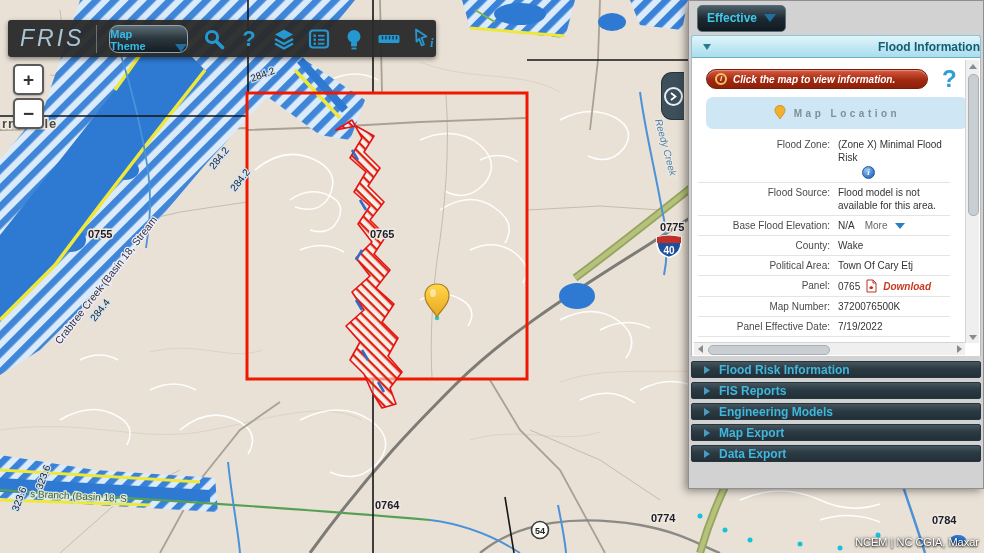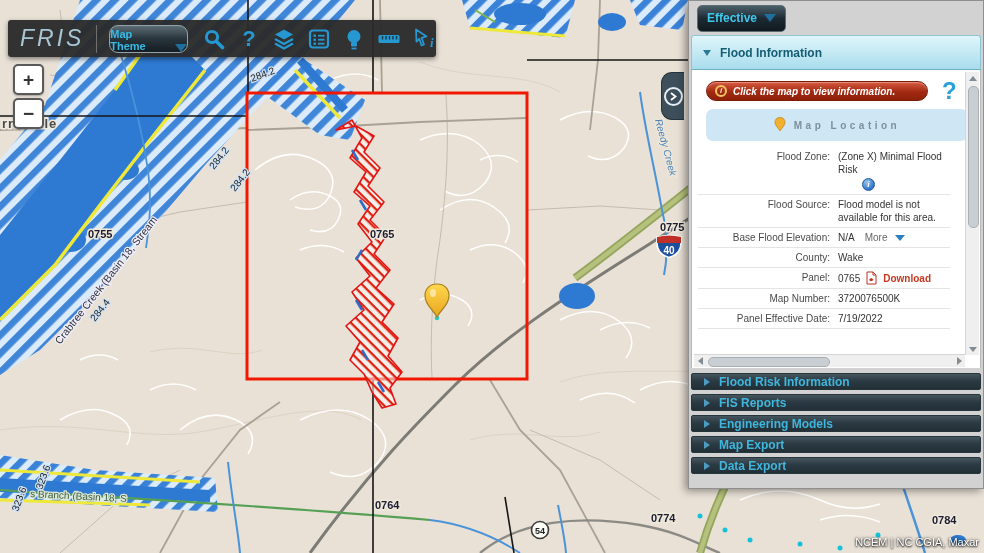--- a/index.html
+++ b/index.html
@@ -38,23 +38,23 @@
     display:flex;align-items:center;justify-content:center;}
 
   
   .panel{position:absolute;left:688px;top:0;width:296px;height:489px;background:#d2d2d2;
     border:1px solid #8f8f8f;box-sizing:border-box;z-index:40;
     box-shadow:-3px 2px 8px rgba(0,0,0,.4);}
   .mode-row{height:34px;display:flex;align-items:center;padding-left:8px;}
   .mode-btn{height:25px;padding:0 9px;border-radius:5px;border:1px solid #5c6c74;cursor:pointer;
     background:linear-gradient(#4c5f6a,#1d2a32 50%,#101a20);display:flex;align-items:center;gap:7px;}
   .mode-btn span{font-size:12px;font-weight:bold;color:#3fc8ea;}
-  .acc-open{margin:0 2px;height:35px;display:flex;align-items:center;cursor:pointer;
+  .acc-open{margin:0 2px;height:23px;display:flex;align-items:center;cursor:pointer;
     background:linear-gradient(#dff5fa,#a9dded);border:1px solid #8ec4d4;border-bottom-color:#6fafc2;
-    border-radius:3px 3px 0 0;box-sizing:border-box;}
+    border-radius:3px 3px 0 0;box-sizing:border-box;justify-content:space-between;}
   .acc-open .tri{width:0;height:0;border-left:4px solid transparent;border-right:4px solid transparent;
     border-top:6px solid #2d7b93;margin:0 9px 0 11px;}
   .acc-open span{font-size:12px;font-weight:bold;color:#145d73;}
   .content{position:relative;margin:0 2px;height:298px;background:#fff;overflow:hidden;
     border-left:1px solid #b8b8b8;border-right:1px solid #b8b8b8;box-sizing:border-box;}
   .banner-row{display:flex;align-items:flex-start;padding:11px 6px 0 14px;}
   .banner{flex:0 0 auto;width:222px;height:20px;border-radius:11px;cursor:default;
     background:linear-gradient(#d85a40,#a22912 55%,#8e2009);border:1px solid #7a1c08;
     display:flex;align-items:center;padding:0 8px;box-sizing:border-box;gap:6px;
     box-shadow:inset 0 1px 1px rgba(255,255,255,.35);}
@@ -74,21 +74,21 @@
   .info-badge{width:13px;height:13px;border-radius:50%;margin:2px 0 0 24px;cursor:pointer;
     background:radial-gradient(circle at 35% 30%,#9cc8ee,#3d7fd0 60%,#2a5fae);
     border:1px solid #1f5a9e;display:flex;align-items:center;justify-content:center;box-sizing:border-box;}
   .info-badge span{color:#fff;font-size:9px;font-weight:bold;font-style:italic;
     font-family:"Liberation Serif",serif;line-height:1;}
   .more-wrap{margin-left:5px;cursor:pointer;display:inline-flex;align-items:center;gap:8px;}
   .more-wrap .mt{color:#666;}
   .caret-blue{width:0;height:0;border-left:5px solid transparent;border-right:5px solid transparent;
     border-top:6px solid #2a7fc0;display:inline-block;}
   .panel-val{display:inline-flex;align-items:center;gap:5px;}
-  .dl{font-size:10px;font-weight:bold;color:#c8381f;cursor:pointer;text-align:right;}
+  .dl{font-size:10px;font-style:italic;font-weight:bold;color:#c8381f;cursor:pointer;text-align:right;}
 
   
   .vscroll{position:absolute;top:2px;right:1px;bottom:13px;width:13px;background:#efefef;
     border-left:1px solid #d5d5d5;cursor:pointer;}
   .vthumb{position:absolute;top:14px;left:1.5px;width:9px;height:140px;background:#c9ced2;
     border:1px solid #a8b0b5;border-radius:5px;}
   .sarrow{position:absolute;left:0;width:13px;height:12px;display:flex;align-items:center;justify-content:center;}
   .tri-up{width:0;height:0;border-left:4px solid transparent;border-right:4px solid transparent;border-bottom:5px solid #828c92;}
   .tri-dn{width:0;height:0;border-left:4px solid transparent;border-right:4px solid transparent;border-top:5px solid #828c92;}
   .tri-lf{width:0;height:0;border-top:4px solid transparent;border-bottom:4px solid transparent;border-right:5px solid #828c92;}
@@ -418,20 +418,24 @@
               <span class="caret-blue"></span>
             </span>
               </span>
           </div>
         </div>
         <div class="frow">
           <div class="flabel">County:</div>
           <div class="fvalue">Wake</div>
         </div>
         <div class="frow">
+          <div class="flabel">Political Area:</div>
+          <div class="fvalue">Town Of Cary Etj</div>
+        </div>
+        <div class="frow">
           <div class="flabel">Panel:</div>
           <div class="fvalue">
             <span class="panel-val">
               <span>0765</span>
               <svg width="13" height="14" viewBox="0 0 13 14">
                 <path d="M2,1 h6 l3,3 v9 h-9 z" fill="#fff" stroke="#c03020" stroke-width="1"></path>
                 <path d="M8,1 v3 h3" fill="none" stroke="#c03020" stroke-width="1"></path>
                 <path d="M4,9 c1.5,-2.5 3,-2.5 4.5,0 c-2,1.5 -3,1.5 -4.5,0 z" fill="#c03020"></path>
               </svg>
               <span class="dl">Download</span>

